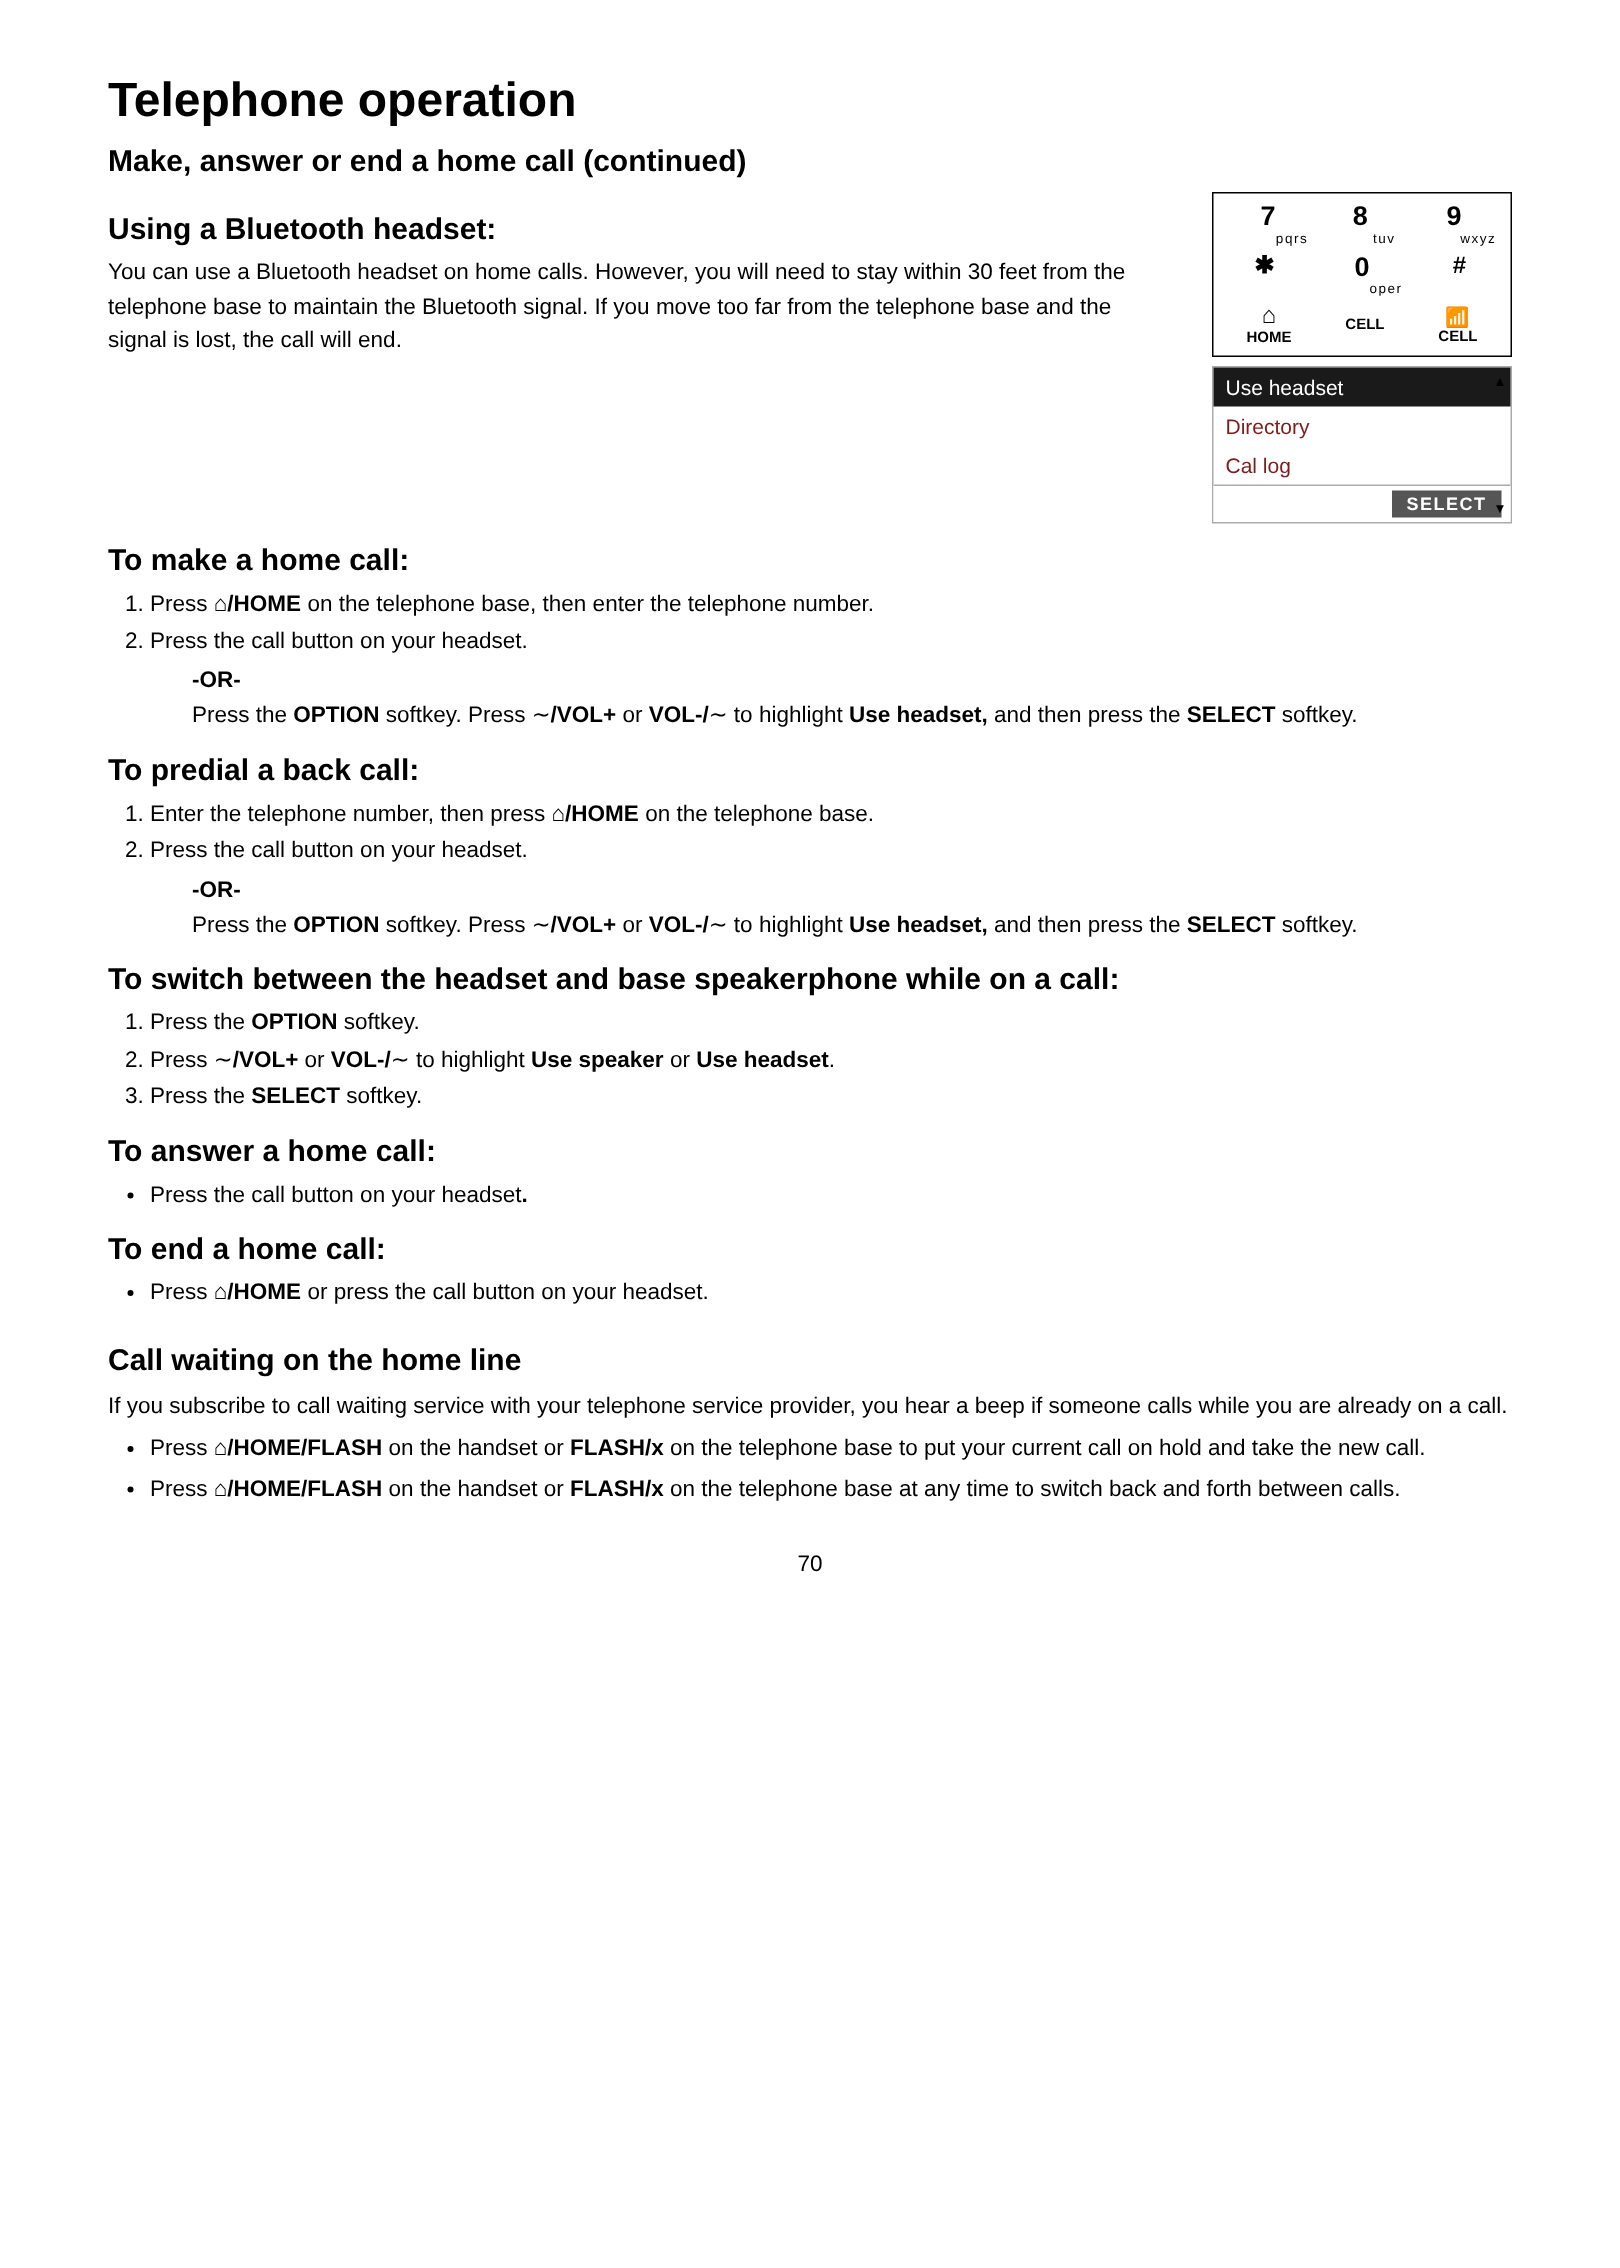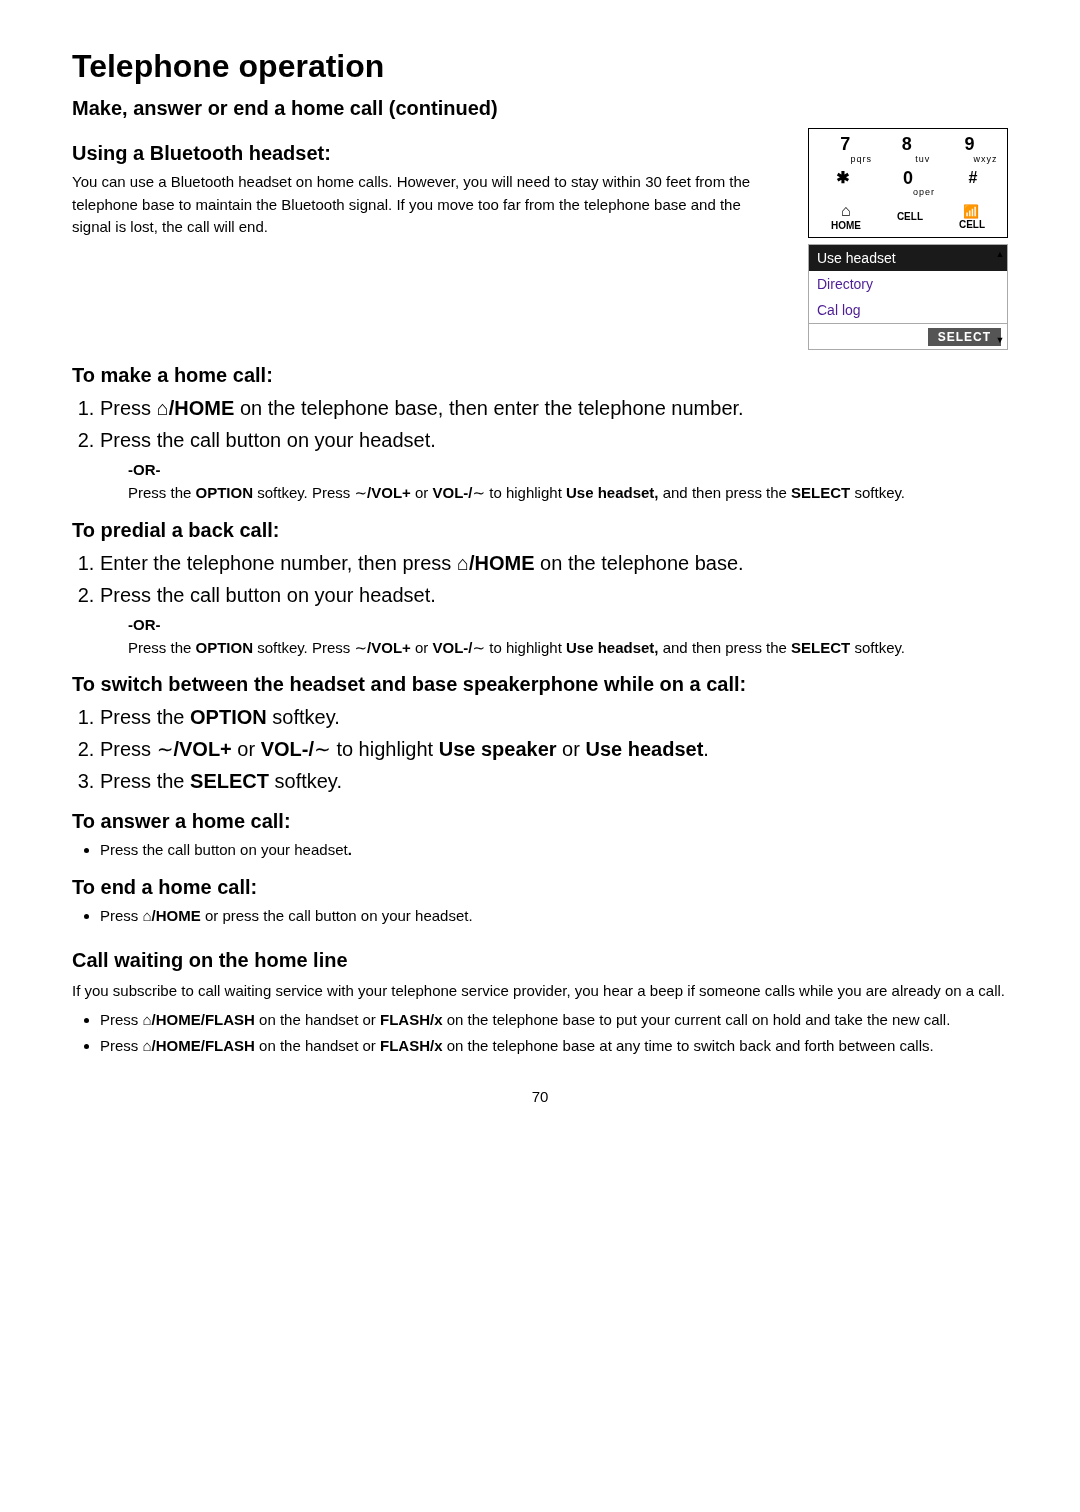--- a/index.html
+++ b/index.html
@@ -121,21 +121,21 @@
     
     .dropdown-box {
       border: 1.5px solid #aaa;
       background: #fff;
       min-width: 170px;
       position: relative;
     }
     .dropdown-item {
       padding: 5px 8px 5px 8px;
       font-size: 14px;
-      color: #4c1d95;
+      color: #7f1d1d;
       cursor: pointer;
       padding-right: 18px;
     }
     .dropdown-item.selected {
       background: #1a1a1a;
       color: #fff;
     }
     .dropdown-select-btn {
       text-align: right;
       padding: 3px 6px;
@@ -152,21 +152,21 @@
       cursor: pointer;
       letter-spacing: 1px;
     }
 
     
     ol.steps {
       margin-left: 28px;
       margin-bottom: 6px;
     }
     ol.steps li {
-      font-size: 20px;
+      font-size: 15px;
       line-height: 1.5;
       margin-bottom: 2px;
     }
     .or-line {
       font-weight: bold;
       margin-left: 56px;
       margin-bottom: 4px;
       margin-top: 2px;
     }
     .or-indent {

